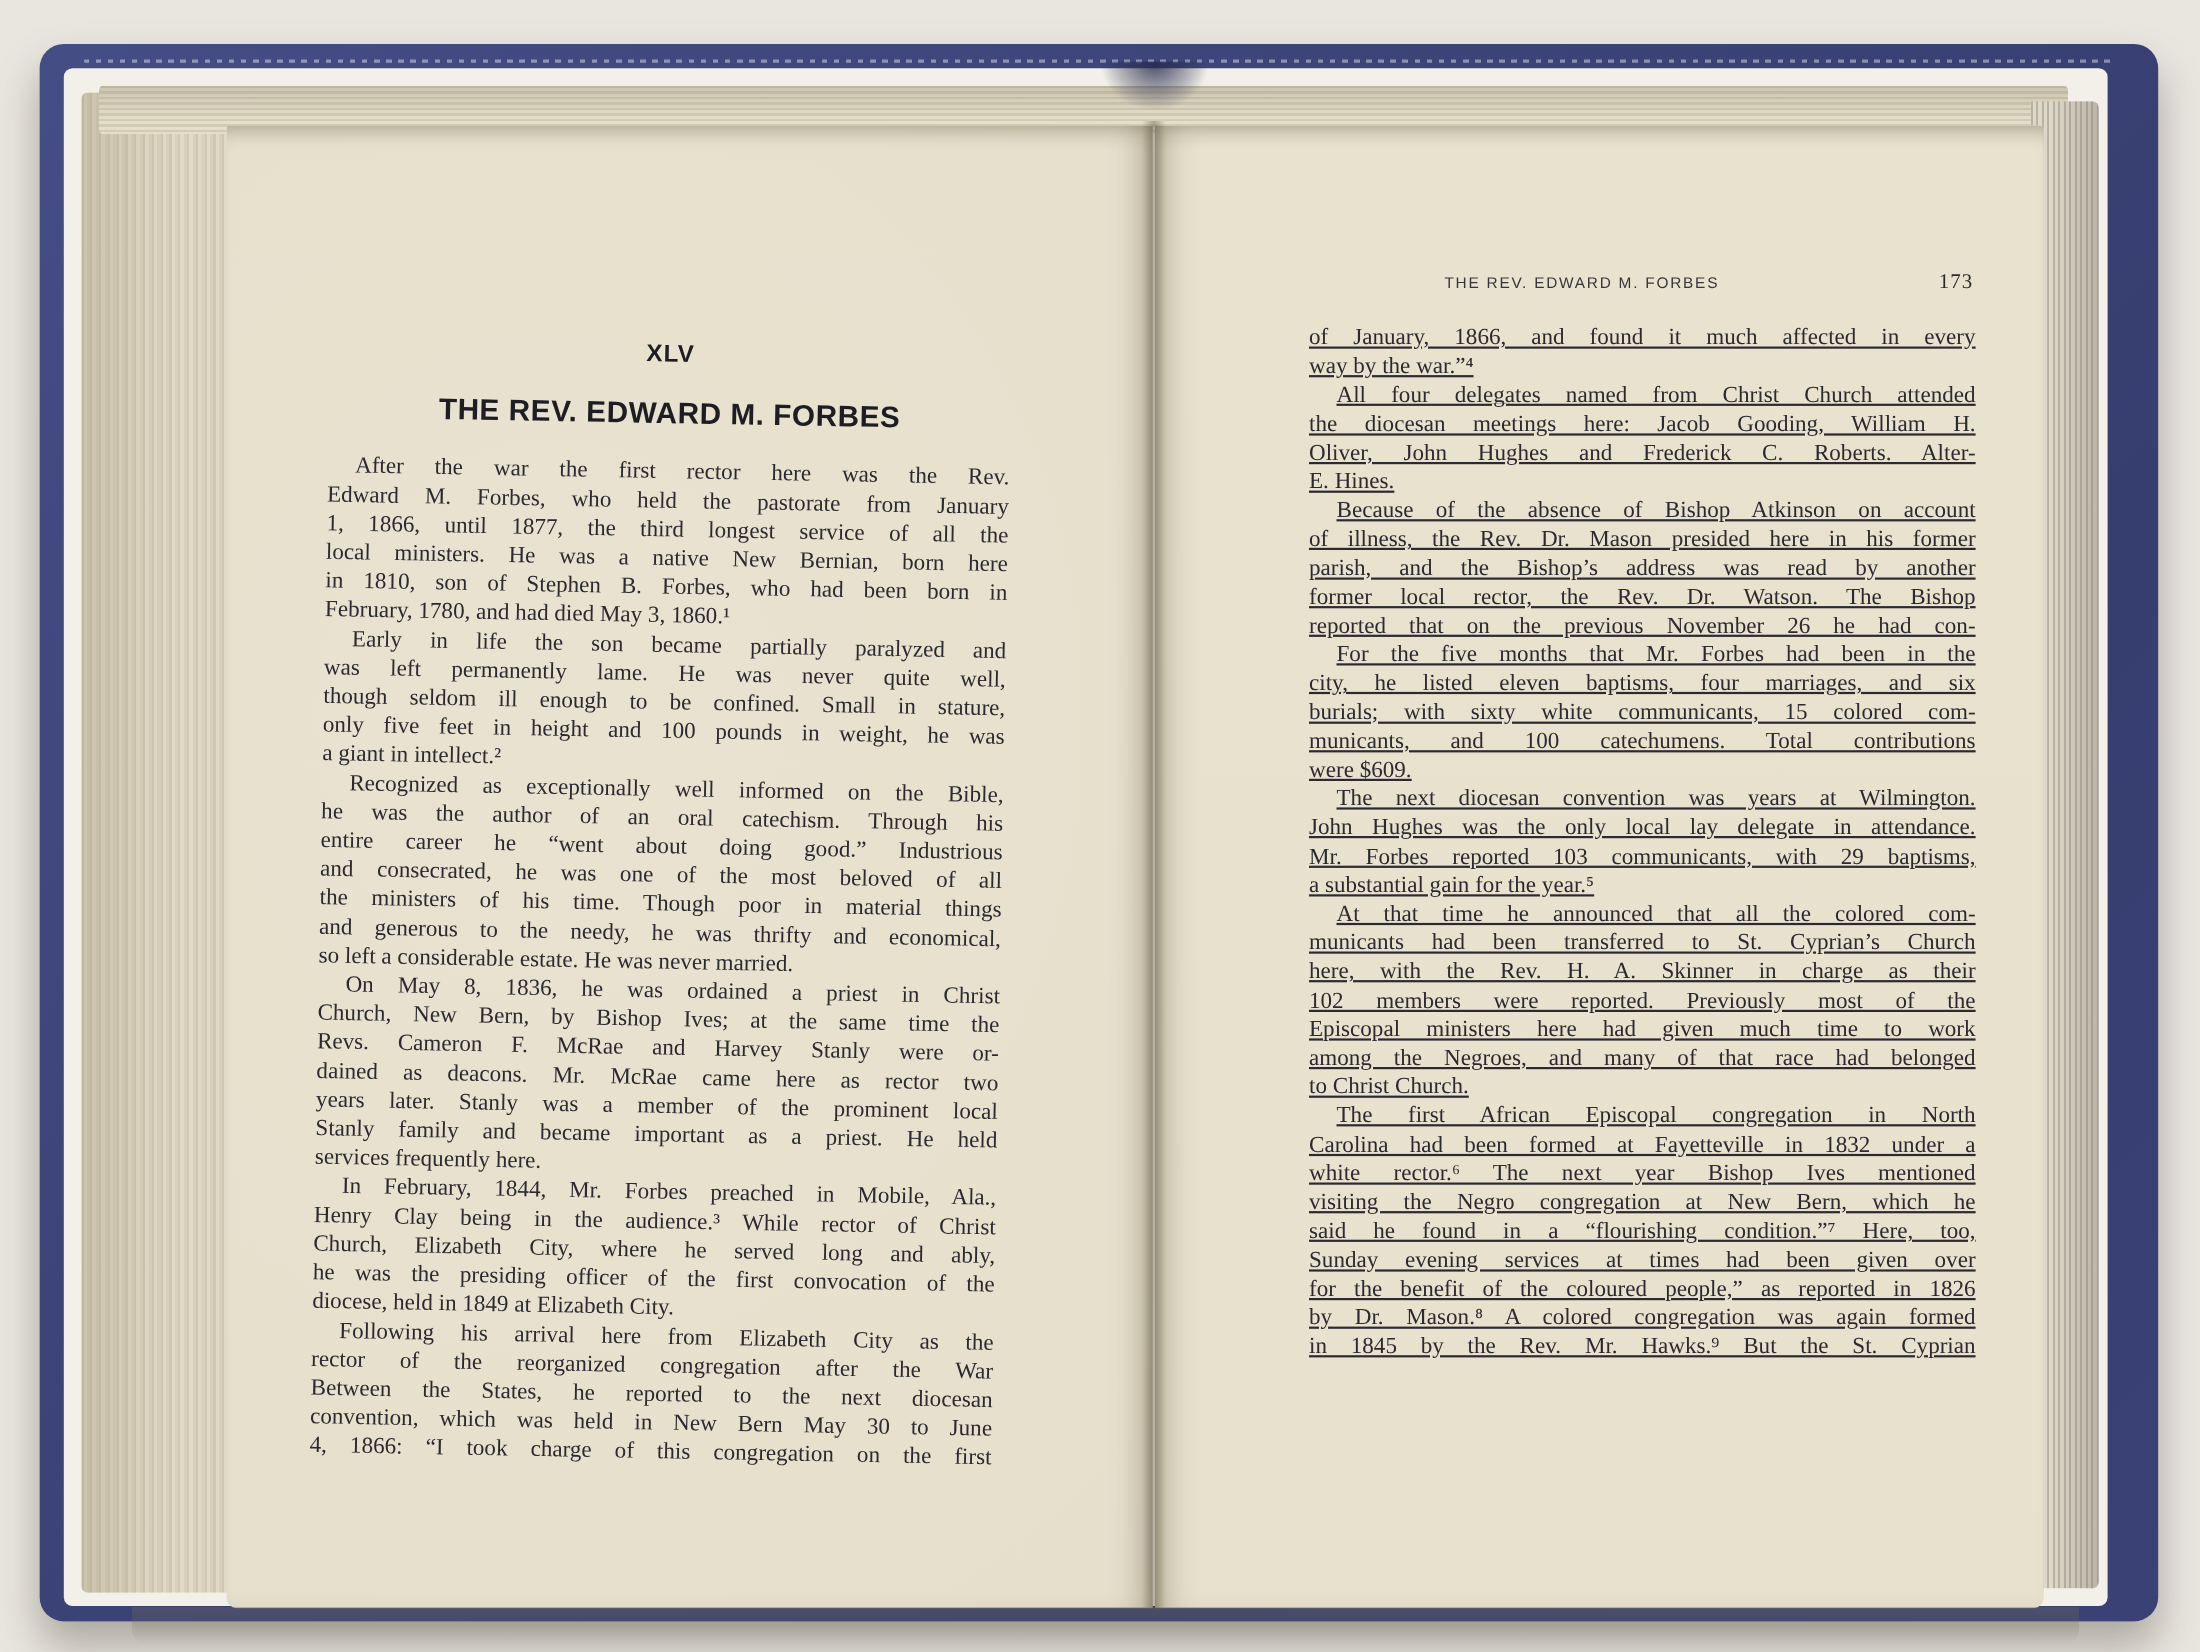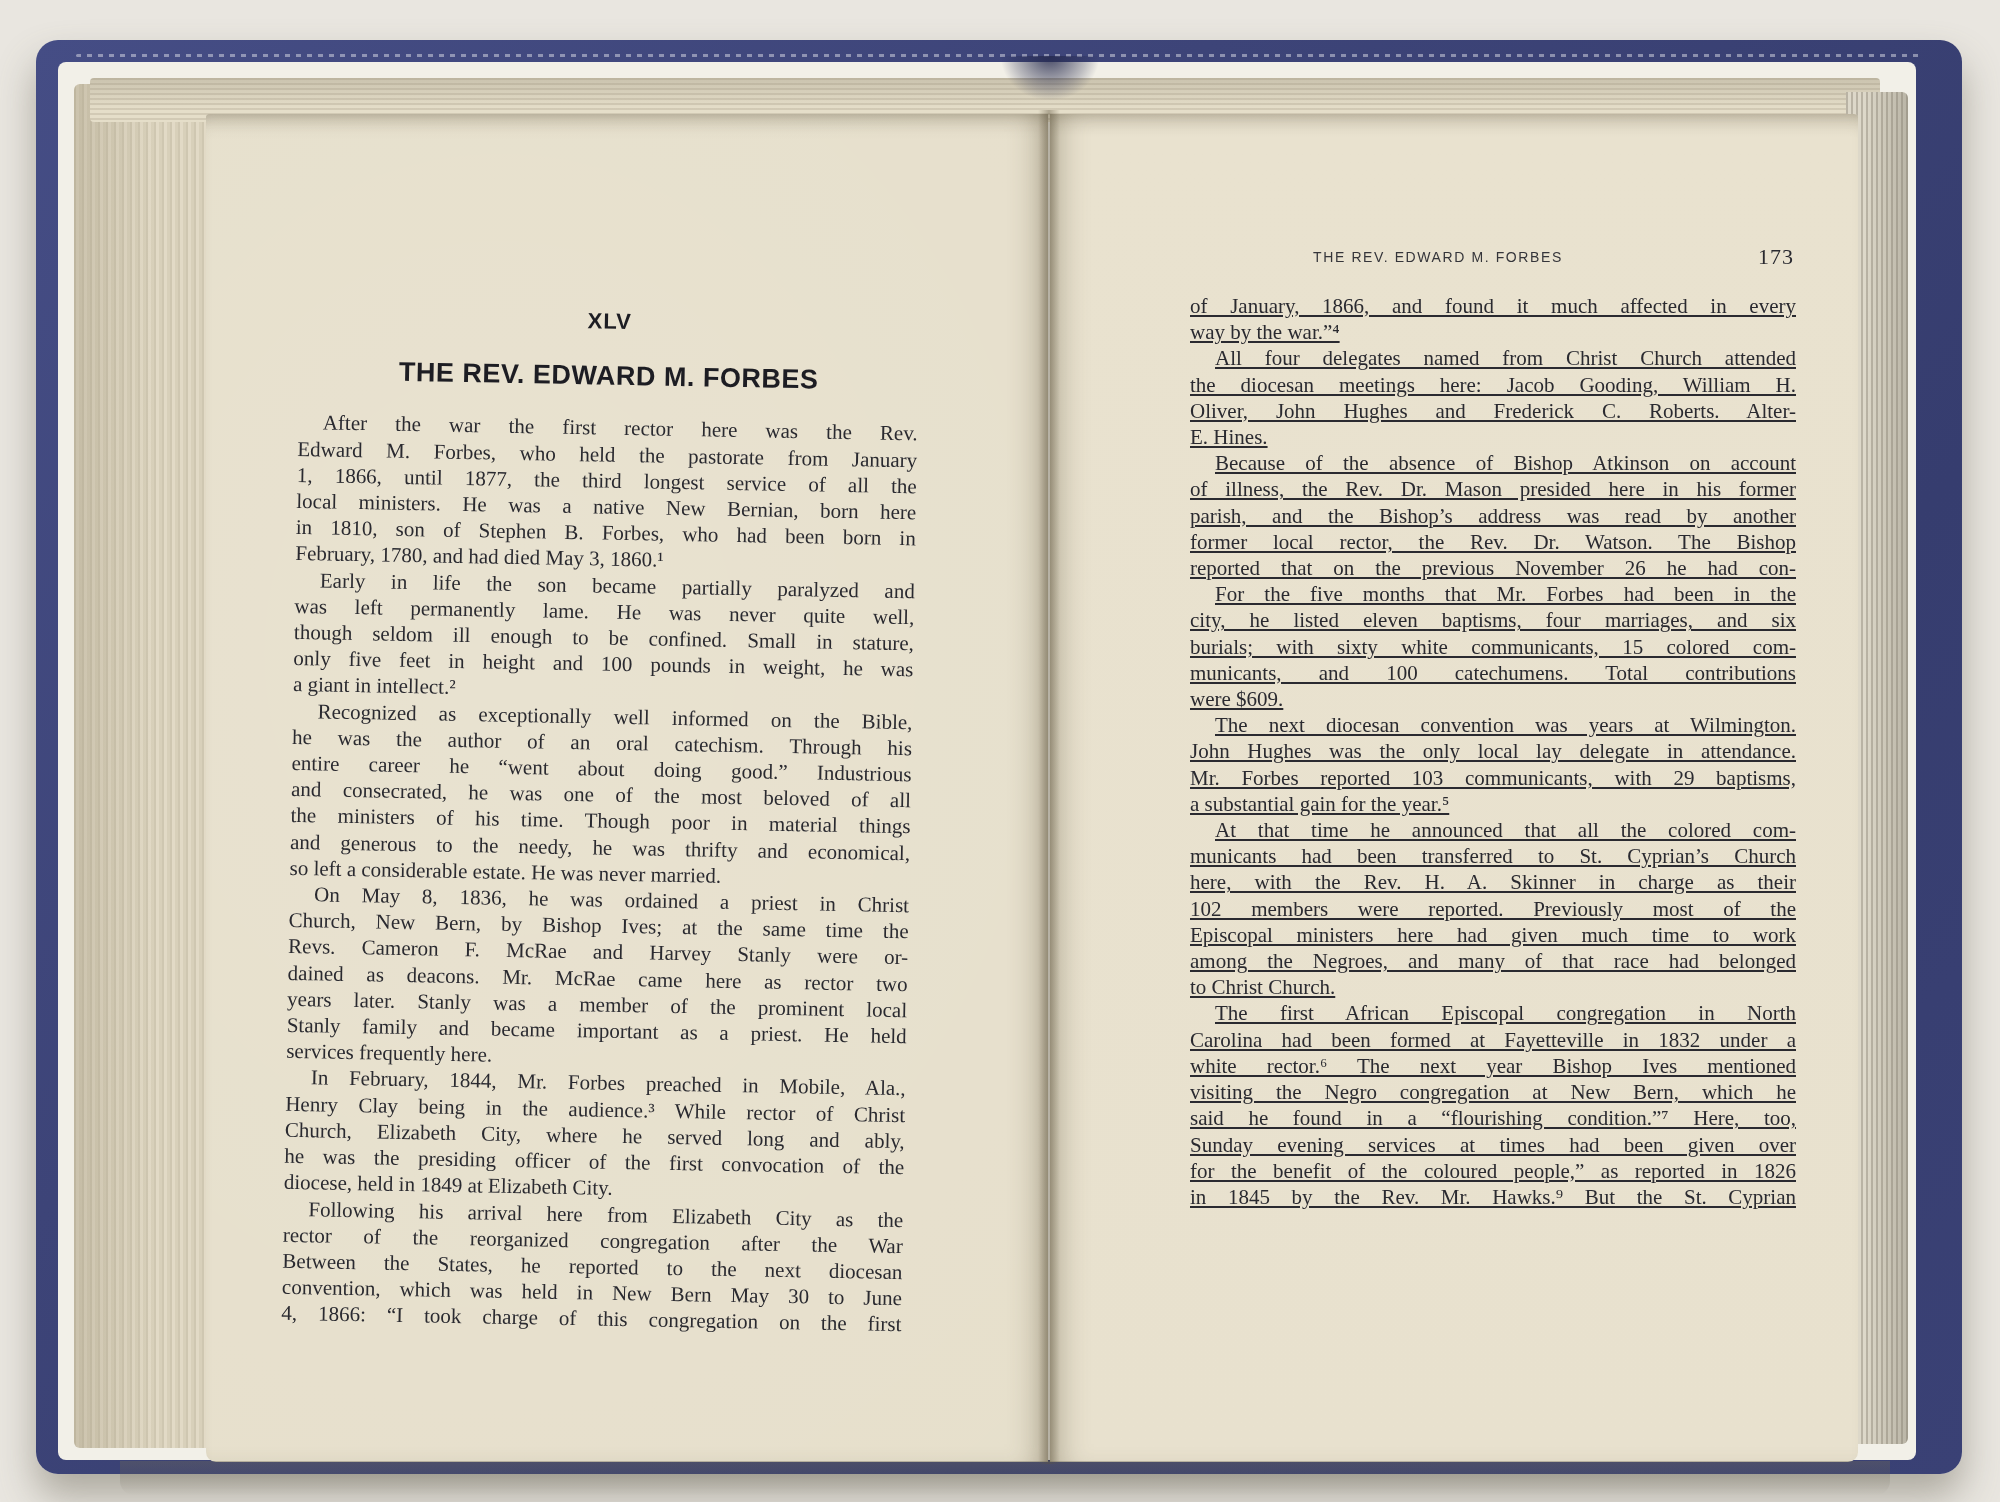--- a/index.html
+++ b/index.html
@@ -66,21 +66,21 @@
          letter-spacing:1px;text-align:center;color:#1d1d23;}
   .chapter-title{font-family:"Liberation Sans",sans-serif;font-weight:bold;font-size:27px;
          letter-spacing:.5px;text-align:center;color:#1d1d23;margin-top:28px;}
   .paras{margin-top:26px;}
   .text-right .paras{margin-top:27px;text-decoration:underline;}
 
   .running-header{position:relative;height:22px;font-family:"Liberation Sans",sans-serif;
          font-size:14px;letter-spacing:1.6px;color:#35353a;text-align:center;}
   .running-header .rh-title{display:inline-block;transform:translateX(-55px);}
   .running-header .rh-num{position:absolute;right:2px;top:0;font-family:"Liberation Serif","DejaVu Serif",serif;
-         font-size:22px;letter-spacing:1px;color:#2a2a30;}
+         font-size:19px;letter-spacing:1px;color:#2a2a30;}
 
   .para{margin:0;}
   .bline{text-align:justify;text-align-last:justify;white-space:normal;}
   .bline-end{text-align-last:left;}
   .bline-ind{text-indent:25px;}
 </style>
 </head>
 <body>
 
 <div id="stage">
@@ -197,18 +197,19 @@
           <div class="bline bline-end">to Christ Church.</div>
         </div>
         <div class="para">
           <div class="bline bline-ind">The first African Episcopal congregation in North</div>
           <div class="bline">Carolina had been formed at Fayetteville in 1832 under a</div>
           <div class="bline">white rector.⁶  The next year Bishop Ives mentioned</div>
           <div class="bline">visiting the Negro congregation at New Bern, which he</div>
           <div class="bline">said he found in a “flourishing condition.”⁷  Here, too,</div>
           <div class="bline">Sunday evening services at times had been given over</div>
           <div class="bline">for the benefit of the coloured people,” as reported in 1826</div>
+          <div class="bline">by Dr. Mason.⁸  A colored congregation was again formed</div>
           <div class="bline">in 1845 by the Rev. Mr. Hawks.⁹  But the St. Cyprian</div>
         </div>
       </div>
   </div>
 
 </div>
 
 </body></html>

